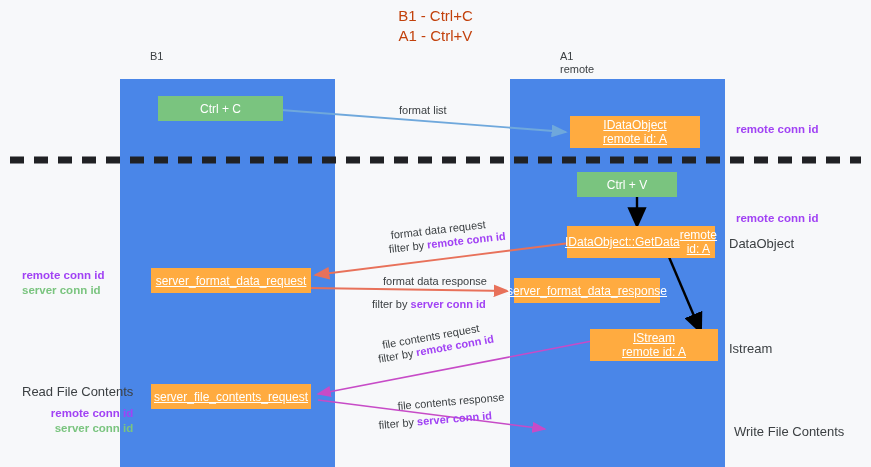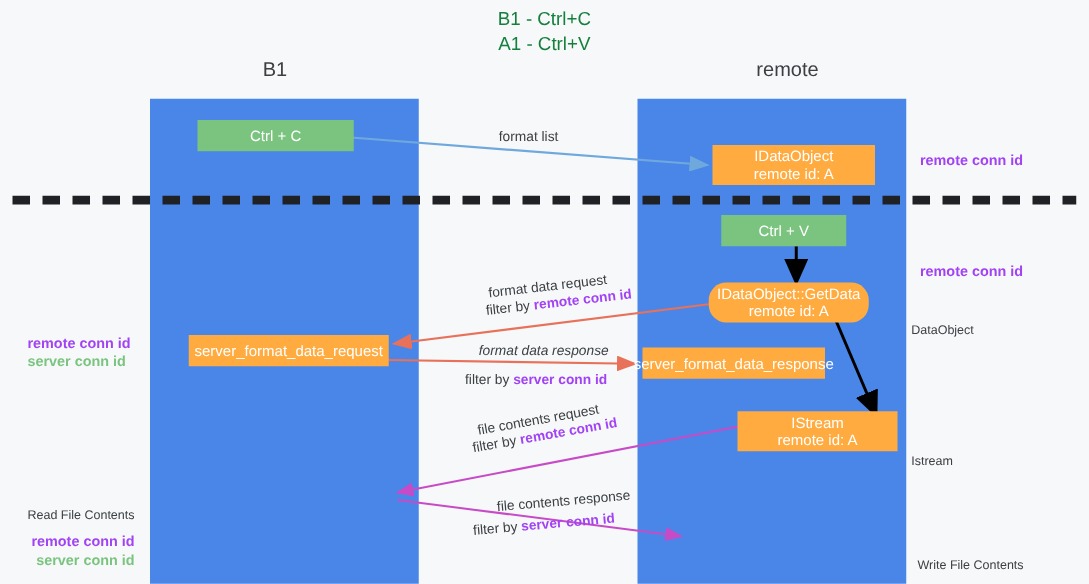--- a/index.html
+++ b/index.html
@@ -9,39 +9,39 @@
     font-family:"Liberation Sans",sans-serif;
     position:relative;
     overflow:hidden;
     color:#3c4043;
   }
   #canvas{position:absolute;inset:0;}
   svg.layer{position:absolute;left:0;top:0;width:871px;height:467px;pointer-events:none;}
   .lane{position:absolute;background:#4a86e8;}
   .title{
     position:absolute;left:0;right:0;top:6px;
-    text-align:center;font-size:15px;line-height:20px;color:#15803d;
+    text-align:center;font-size:15px;line-height:20px;color:#c2410c;
   }
   .colhdr{
-    position:absolute;text-align:center;font-size:16px;line-height:13px;color:#3c4043;
+    position:absolute;text-align:left;font-size:11px;line-height:13px;color:#3c4043;
   }
   .box{
     position:absolute;display:flex;align-items:center;justify-content:center;
     text-align:center;font-size:12px;line-height:14px;color:#ffffff;
     box-sizing:border-box;padding:2px 4px;
   }
-  .box.orange{background:#ffab40;}
+  .box.orange{background:#ffab40;text-decoration:underline;}
   .box.green{background:#7ac47f;}
   .side{
     position:absolute;font-size:11.5px;line-height:15px;font-weight:bold;
   }
   .side.purple{color:#a142f4;}
   .side.green{color:#7ac47f;}
   .plain{
-    position:absolute;font-size:10px;line-height:15px;color:#3c4043;font-weight:normal;margin-top:21px;
+    position:absolute;font-size:13px;line-height:15px;color:#3c4043;font-weight:normal;
   }
   .edgelbl{
     position:absolute;font-size:11px;line-height:14px;color:#3c4043;white-space:nowrap;
   }
   .edgelbl b{font-weight:bold;color:#a142f4;}
   .rot{transform-origin:left top;}
 </style>
 </head>
 <body>
 
@@ -49,20 +49,21 @@
 
   <div class="title">
     <div>B1 - Ctrl+C</div>
     <div>A1 - Ctrl+V</div>
   </div>
 
   <div class="colhdr" style="left:150px;top:50px;width:140px;">
     <div>B1</div>
   </div>
   <div class="colhdr" style="left:560px;top:50px;width:140px;">
+    <div>A1</div>
     <div>remote</div>
   </div>
 
   <div class="lane" style="left:120px;top:79px;width:215px;height:388px;"></div>
   <div class="lane" style="left:510px;top:79px;width:215px;height:388px;"></div>
 
   <svg class="layer" viewBox="0 0 871 467">
     <defs>
       <marker id="ah-blue" markerWidth="9" markerHeight="7" refX="8" refY="3.5" orient="auto">
         <polygon points="0,0 9,3.5 0,7" fill="#6fa8dc"></polygon>
@@ -101,50 +102,53 @@
 
   <div class="box orange" style="left:570px;top:116px;width:130px;height:32px;flex-direction:column;">
     <span>IDataObject</span>
     <span>remote id: A</span>
   </div>
 
   <div class="box green" style="left:577px;top:172px;width:100px;height:25px;">
     <span>Ctrl + V</span>
   </div>
 
-  <div class="box orange" style="left:567px;top:226px;width:128px;height:32px;flex-direction:column;border-radius:14px;">
+  <div class="box orange" style="left:567px;top:226px;width:148px;height:32px;flex-direction:row;">
     <span>IDataObject::GetData</span>
     <span>remote id: A</span>
   </div>
 
   <div class="box orange" style="left:151px;top:268px;width:160px;height:25px;text-align:center;">
     <span>server_format_data_request</span>
   </div>
 
   <div class="box orange" style="left:514px;top:278px;width:146px;height:25px;">
     <span>server_format_data_response</span>
   </div>
 
   <div class="box orange" style="left:590px;top:329px;width:128px;height:32px;flex-direction:column;">
     <span>IStream</span>
     <span>remote id: A</span>
   </div>
 
+  <div class="box orange" style="left:151px;top:384px;width:160px;height:25px;">
+    <span>server_file_contents_request</span>
+  </div>
 
 
   <div class="edgelbl" style="left:399px;top:103px;">format list</div>
 
   <div class="edgelbl rot" style="left:390px;top:228px;transform:rotate(-6.5deg);">
     <span>format data request</span>
   </div>
   <div class="edgelbl rot" style="left:388px;top:242px;transform:rotate(-6.5deg);">
     <span>filter by </span><b>remote conn id</b>
   </div>
 
-  <div class="edgelbl" style="left:383px;top:274px;font-style:italic;">format data response</div>
+  <div class="edgelbl" style="left:383px;top:274px;">format data response</div>
   <div class="edgelbl" style="left:372px;top:297px;">
     <span>filter by </span><b>server conn id</b>
   </div>
 
   <div class="edgelbl rot" style="left:381px;top:338px;transform:rotate(-10deg);">
     <span>file contents request</span>
   </div>
   <div class="edgelbl rot" style="left:377px;top:352px;transform:rotate(-10deg);">
     <span>filter by </span><b>remote conn id</b>
   </div>

